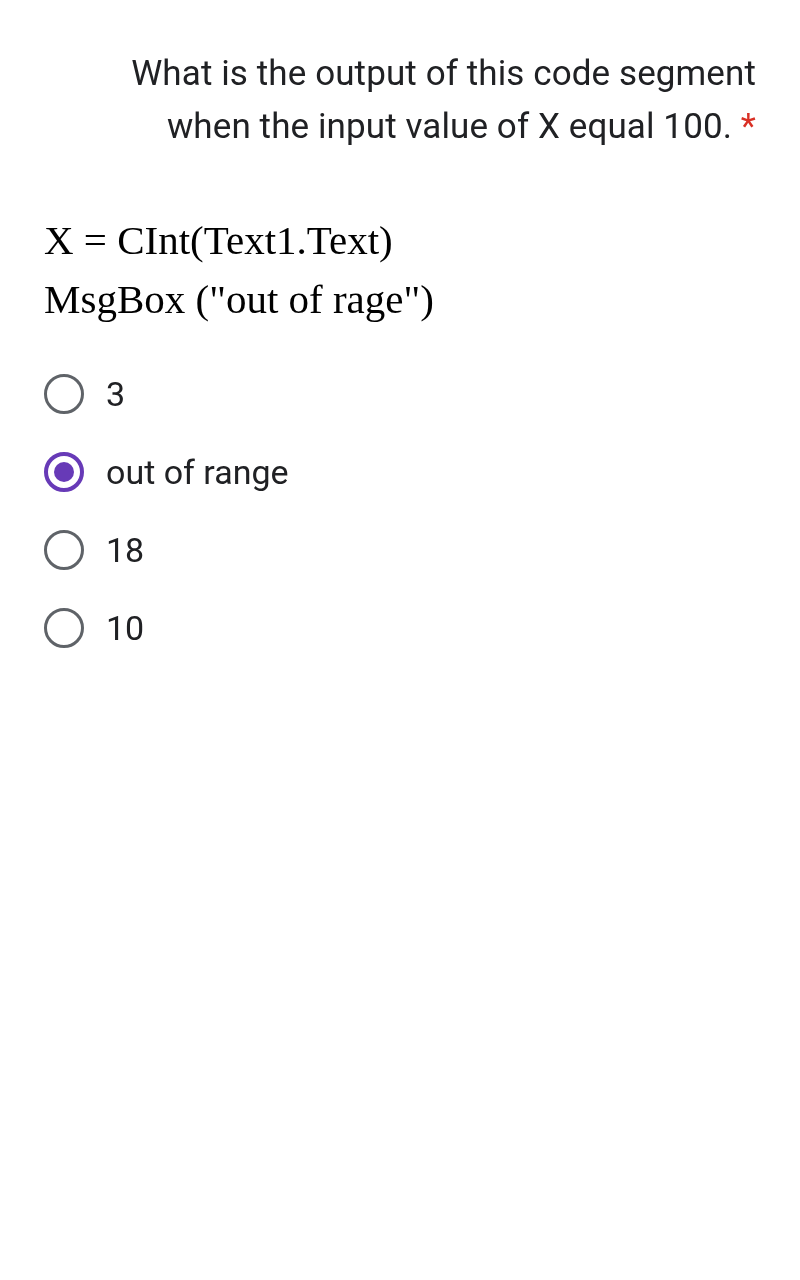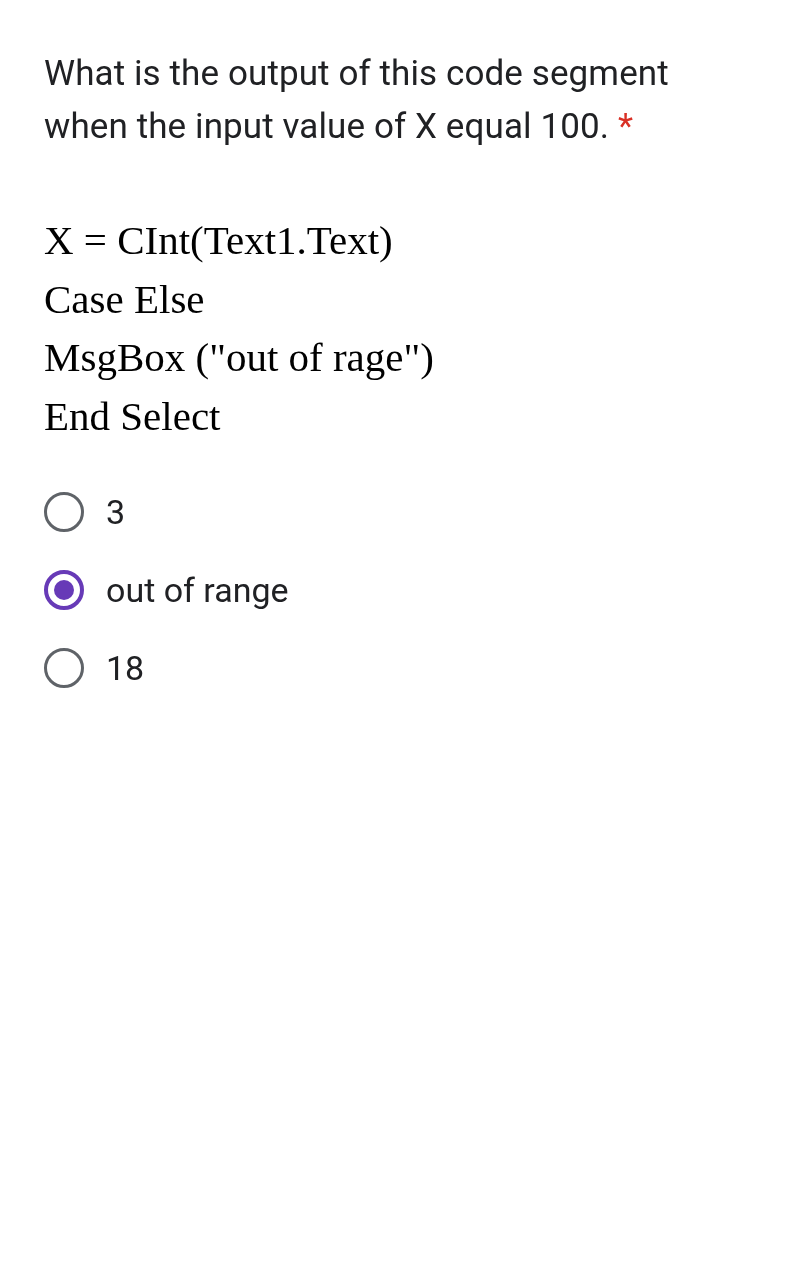--- a/index.html
+++ b/index.html
@@ -14,20 +14,21 @@
     height: 1280px;
     padding: 48px 44px;
     color: #202124;
   }
   .question-text {
     font-size: 35px;
     line-height: 1.5;
     color: #202124;
     letter-spacing: 0.1px;
     margin-bottom: 58px;
+    text-align: right;
   }
   .required-asterisk {
     color: #d93025;
   }
   .code-block {
     font-family: 'Times New Roman', Times, serif;
     font-size: 41px;
     line-height: 1.43;
     color: #000000;
     margin-bottom: 40px;
@@ -79,23 +80,21 @@
 </head>
 <body>
 
 <div class="question-text">
   <span>What is the output of this code segment when the input value of X equal 100.</span>
   <span class="required-asterisk">*</span>
 </div>
 
 <div class="code-block">
   <div class="code-line">X = CInt(Text1.Text)</div>
-  <div class="code-line">Case Else</div>
   <div class="code-line">MsgBox ("out of rage")</div>
-  <div class="code-line">End Select</div>
 </div>
 
 <div class="options">
 
   <div class="option">
     <div class="radio-outer">
       
     </div>
     <span class="option-label">3</span>
   </div>
@@ -107,14 +106,20 @@
     <span class="option-label">out of range</span>
   </div>
 
   <div class="option">
     <div class="radio-outer">
       
     </div>
     <span class="option-label">18</span>
   </div>
 
+  <div class="option">
+    <div class="radio-outer">
+      
+    </div>
+    <span class="option-label">10</span>
+  </div>
 
 </div>
 
 </body></html>

